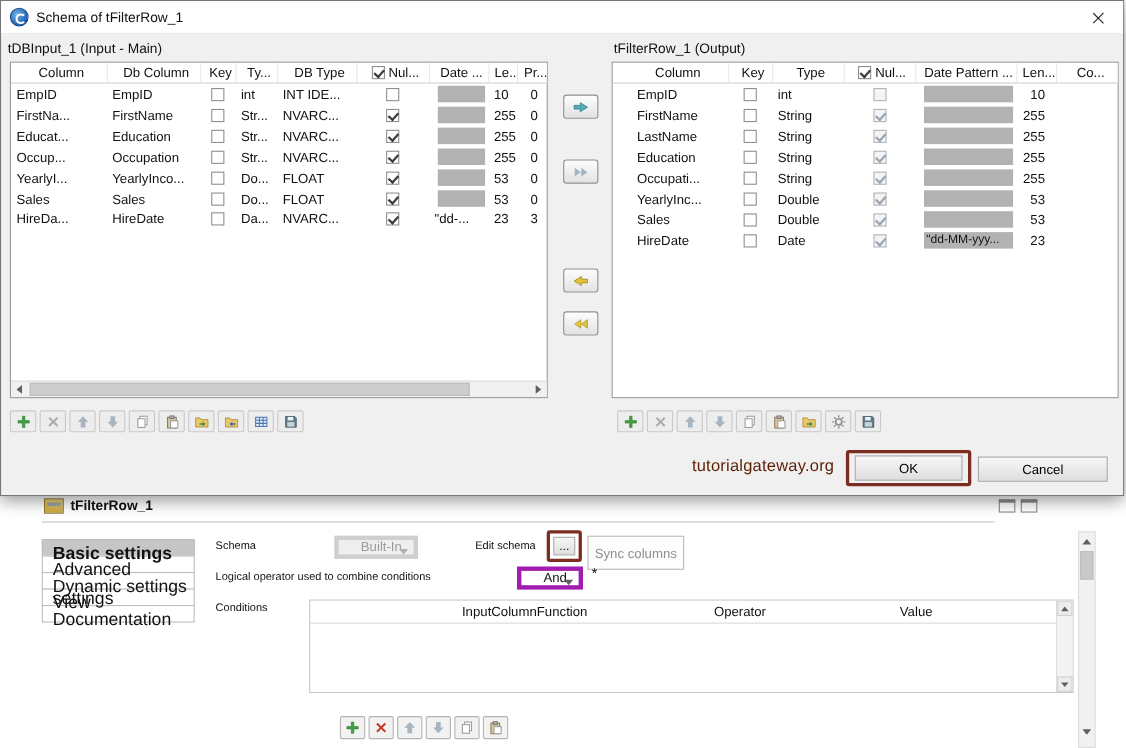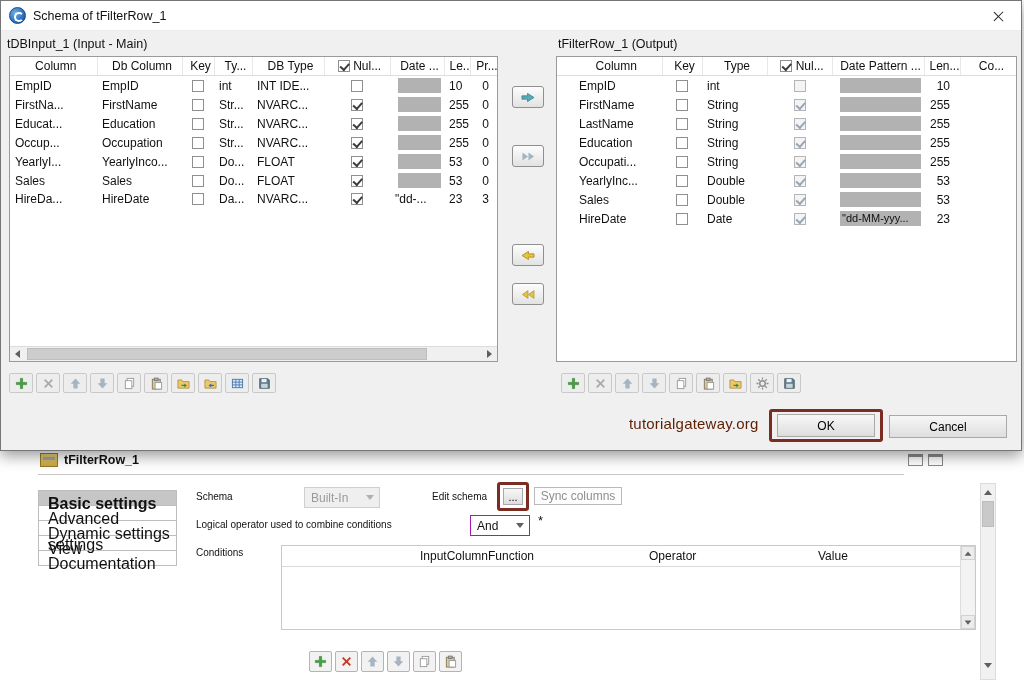--- a/index.html
+++ b/index.html
@@ -74,26 +74,26 @@
   .win-ic::before{content:"";position:absolute;left:-1px;top:-1px;right:-1px;height:3px;background:#8a8a8a}
   .hline{position:absolute;left:38px;top:474px;width:866px;height:1px;background:#c6c6c6}
 
   .tabs{position:absolute;left:38px;top:490px;width:139px}
   .tab{height:16px;line-height:26px;padding-left:9px;border:1px solid #bdbdbd;margin-top:-1px;background:#fff;font-size:16px}
   .tab:first-child{margin-top:0}
   .tab.sel{background:#c6c6c6;font-weight:bold}
 
   .lbl{position:absolute;font-size:10px;white-space:nowrap}
   .star{font-size:13px}
-  .combo{position:absolute;height:21px;border:1px solid #a21caf;background:#fff;font-size:12px;
-         display:flex;align-items:center;padding-left:6px}
+  .combo{position:absolute;height:21px;border:4px solid #a21caf;background:#fff;font-size:12px;
+         display:flex;align-items:flex-end;padding-left:20px}
   .combo .tri-down{position:absolute;right:5px}
   .combo.disabled{background:#efefef;border-color:#cfcfcf;color:#9a9a9a}
   .btn.dots{width:20px;height:17px;font-size:11px;line-height:10px;padding:0}
-  .sync-btn{position:absolute;width:88px;height:18px;border:1px solid #b9b9b9;background:#fdfdfd;color:#8f8f8f;font-size:12px}
+  .sync-btn{position:absolute;width:88px;height:31px;border:1px solid #b9b9b9;background:#fdfdfd;color:#8f8f8f;font-size:12px}
 
   .cond-table{position:absolute;left:281px;top:545px;width:695px;height:85px;background:#fff;border:1px solid #c9c9c9}
   .cond-head{display:flex;height:21px;align-items:center;border-bottom:1px solid #dadada;padding-left:28px}
   .cond-col{white-space:nowrap;overflow:hidden}
   .cond-vscroll{position:absolute;right:0;top:0;bottom:0;width:15px;background:#f3f3f3;border-left:1px solid #ddd}
   .vs-b{position:absolute;left:0;width:14px;height:14px;display:flex;align-items:center;justify-content:center;border:1px solid #d2d2d2;background:#ececec}
   .vs-b.t{top:0}.vs-b.b{bottom:0}
 
   .cond-tbar{left:309px;top:651px}
   .cond-tbar .tb-btn{width:23px;height:21px;border-color:#b4b4b4;background:#f2f2f2}

